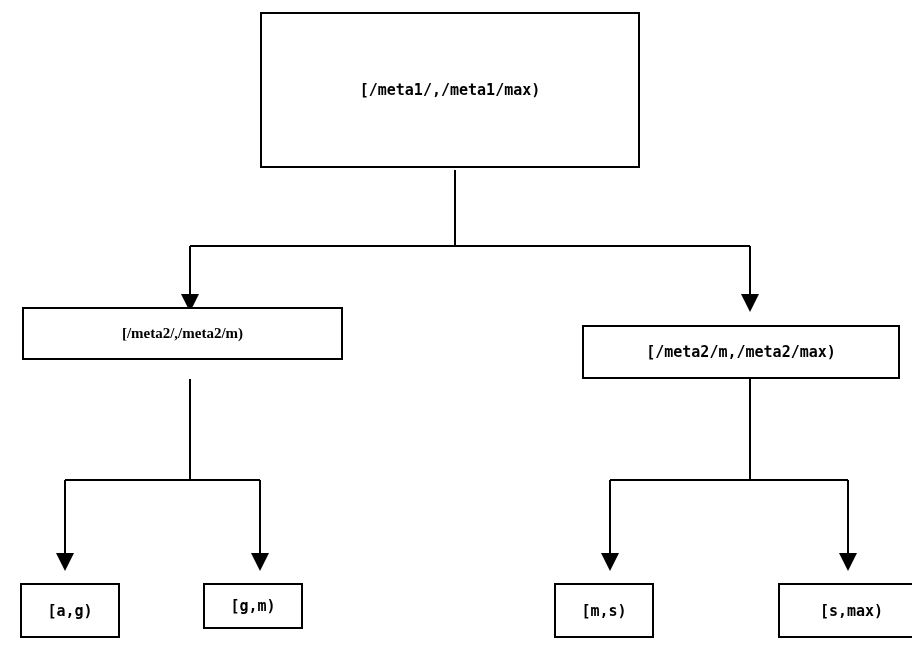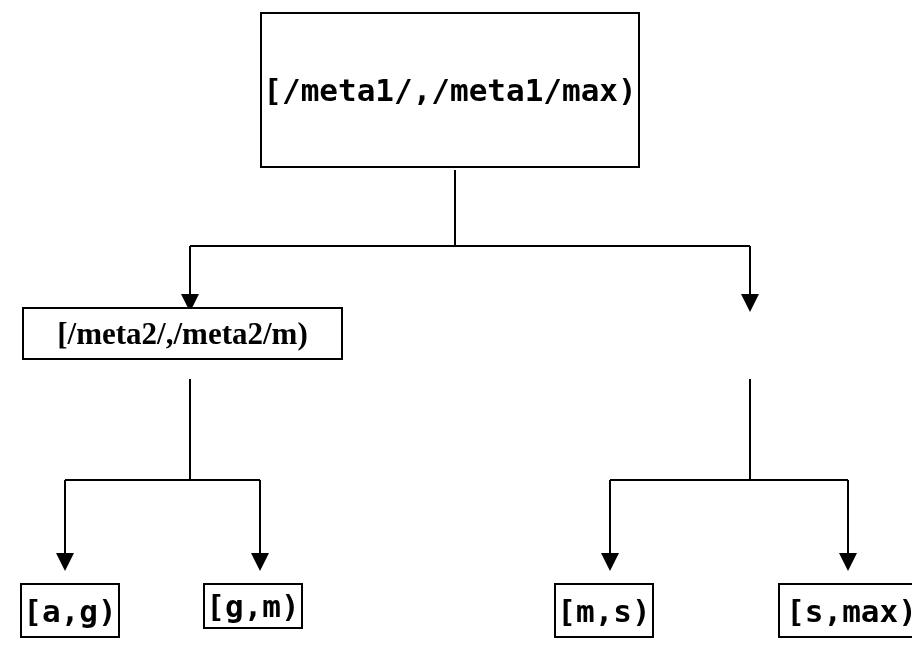--- a/index.html
+++ b/index.html
@@ -25,21 +25,21 @@
   }
   .node {
     position: absolute;
     box-sizing: border-box;
     border: 2px solid #000000;
     background: #ffffff;
     color: #000000;
     display: flex;
     align-items: center;
     justify-content: center;
-    font-size: 31px;
+    font-size: 15px;
     font-weight: bold;
     white-space: nowrap;
     letter-spacing: 0;
   }
   .node-root       { left: 260px; top: 12px;  width: 380px; height: 156px; }
   .node-meta2-left { left: 22px;  top: 307px; width: 321px; height: 53px; font-family: Liberation Serif, serif;  }
   .node-meta2-right{ left: 582px; top: 325px; width: 318px; height: 54px;  }
   .node-leaf-ag    { left: 20px;   top: 583px; width: 100px; height: 55px;  }
   .node-leaf-gm    { left: 203px; top: 583px; width: 100px; height: 46px;  }
   .node-leaf-ms    { left: 554px; top: 583px; width: 100px; height: 55px;  }
@@ -66,20 +66,23 @@
   </svg>
 
   <div class="node node-root">
     <span>[/meta1/,/meta1/max)</span>
   </div>
 
   <div class="node node-meta2-left">
     <span>[/meta2/,/meta2/m)</span>
   </div>
 
+  <div class="node node-meta2-right">
+    <span>[/meta2/m,/meta2/max)</span>
+  </div>
 
   <div class="node node-leaf-ag">
     <span>[a,g)</span>
   </div>
 
   <div class="node node-leaf-gm">
     <span>[g,m)</span>
   </div>
 
   <div class="node node-leaf-ms">

